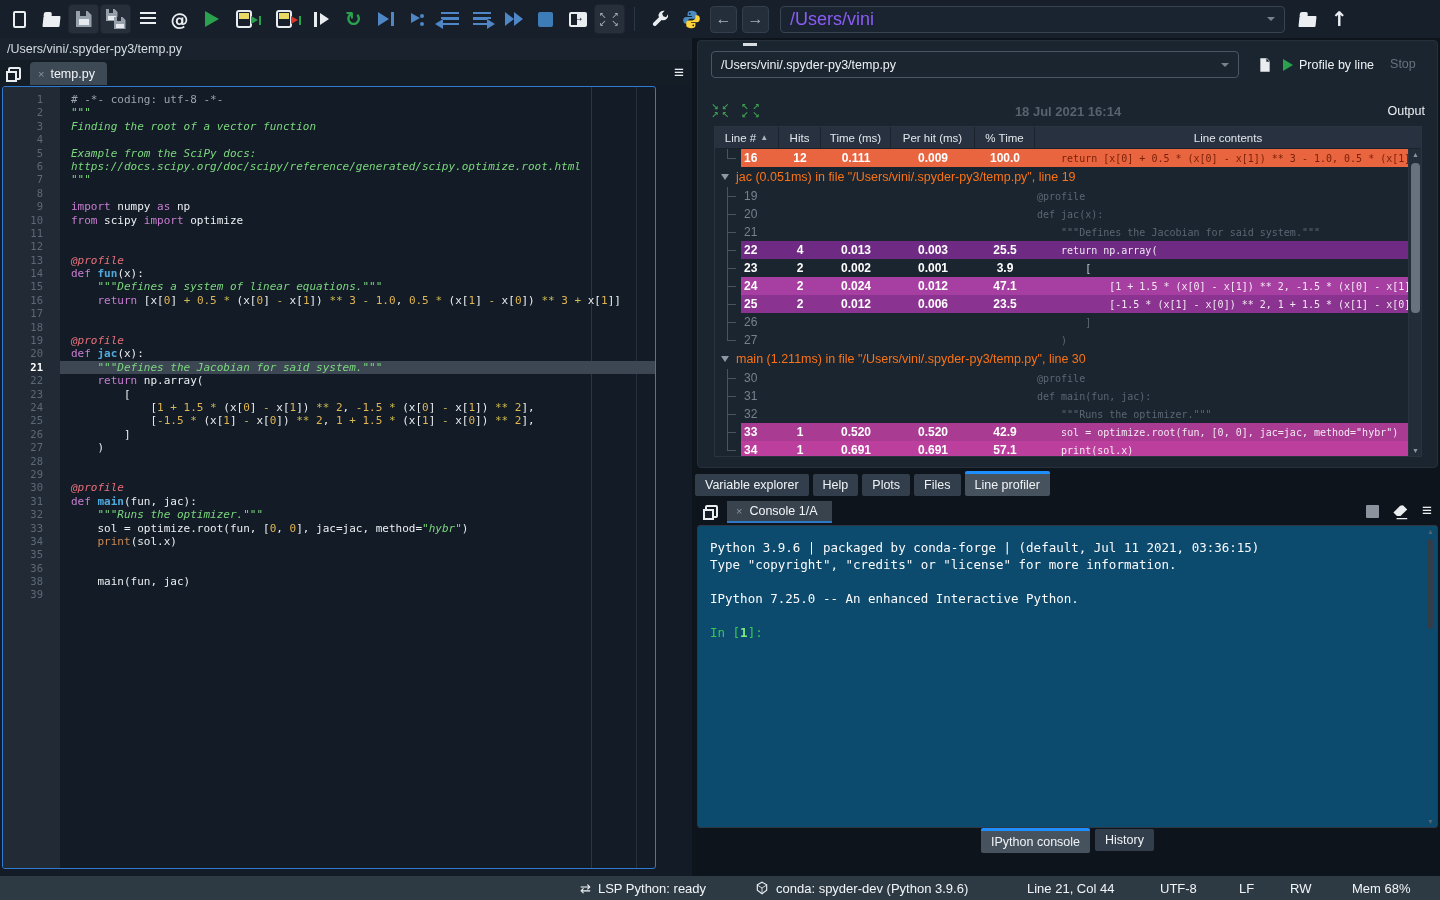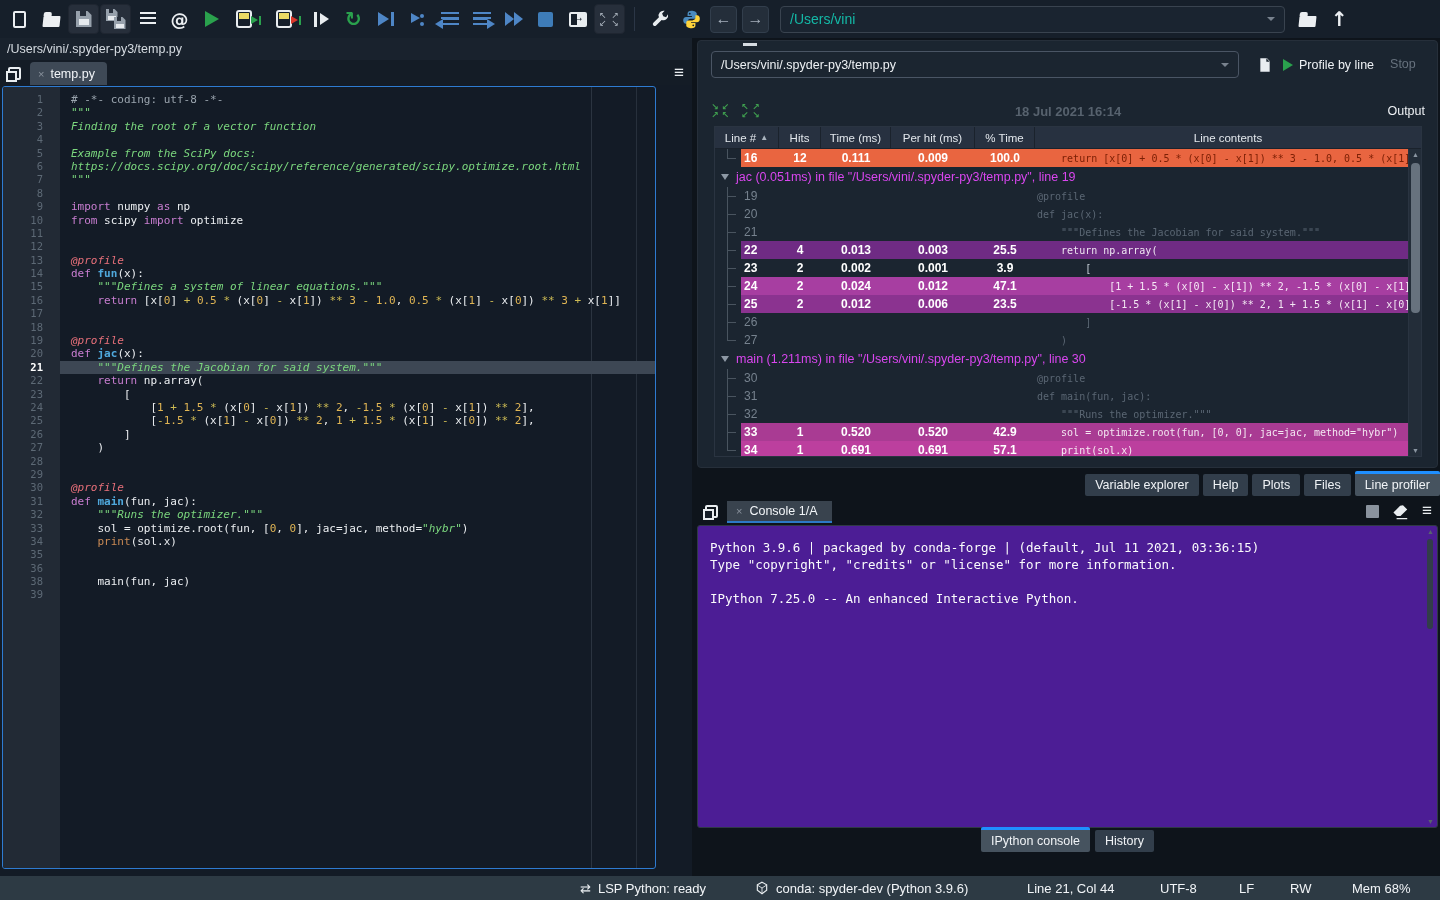--- a/index.html
+++ b/index.html
@@ -46,21 +46,21 @@
   .i-cont{display:flex;align-items:center}
   .i-cont i{width:0;height:0;border-left:9px solid #4e86c6;border-top:7px solid transparent;border-bottom:7px solid transparent;display:block}
   .i-stopsq{width:15px;height:15px;background:#3e7cb8;border-radius:2px}
   .i-ext{width:18px;height:15px;border:2px solid #e9edf0;border-radius:2px;position:relative;background:#e9edf0}
   .i-ext::before{content:"";position:absolute;left:0;top:0;bottom:0;width:6px;background:#161f2a}
   .i-ext::after{content:"→";position:absolute;right:0px;top:-4px;color:#161f2a;font-weight:bold;font-size:12px}
   .i-max{color:#aeb7c1;font-size:9px;line-height:8px;letter-spacing:1px;text-align:center;font-family:"DejaVu Sans",sans-serif}
   .i-max::before{content:"↖ ↗\A↙ ↘";white-space:pre}
   .tb-sep{width:1px;height:24px;background:#2b3646;margin:0 8px}
   .navbtn{width:27px;height:27px;background:#242e3a;border:1px solid #323e4c;border-radius:4px;display:flex;align-items:center;justify-content:center;color:#a6b0bc;font-size:16px;font-weight:bold;margin:0 2px}
-  .tb-path{height:27px;width:505px;margin-left:8px;background:#1a2430;border:1px solid #39434f;border-radius:4px;display:flex;align-items:center;padding:8px 9px;font-size:14px;color:#14b8a6}
+  .tb-path{height:27px;width:505px;margin-left:8px;background:#1a2430;border:1px solid #39434f;border-radius:4px;display:flex;align-items:center;padding:8px 9px;font-size:18px;color:#8b5cf6}
   .dd-arrow{margin-left:auto;width:0;height:0;border-top:4px solid #78828e;border-left:4px solid transparent;border-right:4px solid transparent}
   .i-up::before{content:"↑";font-size:20px;font-weight:bold;color:#eceff2;font-family:"DejaVu Sans",sans-serif}
 
   
   .left-panel{position:absolute;left:0;top:38px;width:692px;height:838px;background:#131b26}
   .ed-breadcrumb{height:22px;background:#19222d;display:flex;align-items:center;padding:0 7px;font-size:12.5px;color:#d6dce2}
   .ed-tabbar{height:25px;background:#141c26;display:flex;align-items:flex-end;position:relative}
   .browse-tabs{width:22px;height:22px;display:flex;align-items:center;justify-content:center;margin:0 3px 1px 3px}
   .i-browse{width:13px;height:13px;border:2px solid #e9edf0;border-radius:2px;position:relative}
   .i-browse::before{content:"";position:absolute;left:-4px;bottom:-4px;width:7px;height:7px;background:#141c26;border:2px solid #e9edf0}
@@ -118,45 +118,45 @@
   .pr-hits{width:42px;min-width:42px;text-align:center;font-size:12px}
   .pr-time{width:70px;min-width:70px;text-align:center;font-size:12px}
   .pr-perhit{width:84px;min-width:84px;text-align:center;font-size:12px}
   .pr-pct{width:60px;min-width:60px;text-align:center;font-size:12px}
   .pr-code{flex:1;font-family:"DejaVu Sans Mono",monospace;font-size:10px;white-space:pre;overflow:hidden;padding-left:2px}
   .pr-row.data .pr-line,.pr-row.data .pr-hits,.pr-row.data .pr-time,.pr-row.data .pr-perhit,.pr-row.data .pr-pct{color:#fff;font-weight:bold}
   .pr-row.nohit .pr-line{color:#76828e}
   .pr-row.nohit .pr-code{color:#5a6673}
   .pr-section{display:flex;height:20px;align-items:center;padding-left:6px;gap:7px}
   .pr-tri{width:0;height:0;border-top:6px solid #8d98a4;border-left:4px solid transparent;border-right:4px solid transparent}
-  .pr-sec-label{font-size:12.5px;color:#d946ef}
+  .pr-sec-label{font-size:12.5px;color:#f97316}
   .pr-scroll{position:absolute;right:0;top:22px;bottom:0;width:13px;background:#232d39;border-left:1px solid #2a3441}
   .pr-scroll .up{position:absolute;top:2px;left:3px;font-size:7px;color:#8a95a1}
   .pr-scroll .dn{position:absolute;bottom:2px;left:3px;font-size:7px;color:#8a95a1}
   .pr-thumb{position:absolute;left:2px;top:14px;width:9px;height:150px;background:#67727e;border-radius:4px}
 
-  .panel-tabs{position:absolute;left:0;right:0;top:432px;height:26px;display:flex;justify-content:flex-end;align-items:flex-end;gap:4px}
+  .panel-tabs{position:absolute;left:0;right:0;top:432px;height:26px;display:flex;justify-content:flex-start;align-items:flex-end;gap:4px}
   .ptab{background:#323e4b;color:#f0f3f6;font-size:12.5px;padding:4px 10px;border-radius:2px}
   .ptab.active{background:#46535f;border-top:3px solid #1f8fff;padding-top:4px}
 
   
   .con-area{position:absolute;left:2px;right:2px;top:461px;height:353px}
   .con-tabbar{height:24px;display:flex;align-items:flex-end;position:relative}
   .con-tab{height:22px;background:#39434e;border-bottom:2px solid #2d79c7;display:flex;align-items:center;gap:7px;padding:0 14px 0 9px;font-size:12.5px;color:#f2f5f8;margin-left:2px}
   .con-icons{position:absolute;right:6px;top:2px;display:flex;align-items:center;gap:13px}
   .i-graysq{width:13px;height:13px;background:#8a939e;border-radius:1px}
-  .con-body{position:absolute;left:0;right:0;top:26px;bottom:24px;background:#4c1d95;border:1px solid #2f3945;border-radius:3px;padding:13px 12px;font-family:"DejaVu Sans Mono",monospace;font-size:12.5px;line-height:17px;color:#fafbfc}
+  .con-body{position:absolute;left:0;right:0;top:26px;bottom:24px;background:#0c4a6e;border:1px solid #2f3945;border-radius:3px;padding:13px 12px;font-family:"DejaVu Sans Mono",monospace;font-size:12.5px;line-height:17px;color:#fafbfc}
   .con-line{white-space:pre;min-height:17px}
   .p-green{color:#35c94f}
   .p-greenb{color:#7ef07e;font-weight:bold}
   .con-scroll{position:absolute;right:2px;top:28px;bottom:26px;width:12px}
   .con-scroll .up{position:absolute;top:1px;left:3px;font-size:7px;color:#58636f}
   .con-scroll .dn{position:absolute;bottom:1px;left:3px;font-size:7px;color:#58636f}
   .con-scroll .thumb{position:absolute;left:3px;top:12px;width:6px;height:90px;background:#323d49;border-radius:3px}
-  .con-tabs{position:absolute;left:0;right:0;bottom:0;height:24px;display:flex;justify-content:center;align-items:flex-end;gap:5px}
+  .con-tabs{position:absolute;left:0;right:0;bottom:0;height:24px;display:flex;justify-content:center;align-items:center;gap:5px}
 
   
   .statusbar{position:absolute;left:0;bottom:0;width:1440px;height:24px;background:#2d3a44;font-size:13px;color:#f2f5f8}
   .sb-item{position:absolute;top:0;height:24px;display:flex;align-items:center;gap:7px}
   .sb-ic{color:#e9edf0;font-size:13px}
 </style>
 </head>
 <body>
 
 <div class="toolbar">
@@ -582,20 +582,21 @@
       </span>
     </div>
     <div class="con-body">
       <div>
           <div class="con-line">Python 3.9.6 | packaged by conda-forge | (default, Jul 11 2021, 03:36:15)</div>
           <div class="con-line">Type "copyright", "credits" or "license" for more information.</div>
           <div class="con-line"></div>
           <div class="con-line">IPython 7.25.0 -- An enhanced Interactive Python.</div>
           <div class="con-line"></div>
         </div>
+      <div class="con-line"><span class="p-green">In [</span><span class="p-greenb">1</span><span class="p-green">]:</span></div>
     </div>
     <div class="con-scroll">
       <span class="up">▲</span>
       <div class="thumb"></div>
       <span class="dn">▼</span>
     </div>
     <div class="con-tabs">
         <span class="ptab active">IPython console</span>
         <span class="ptab">History</span>
       </div>

